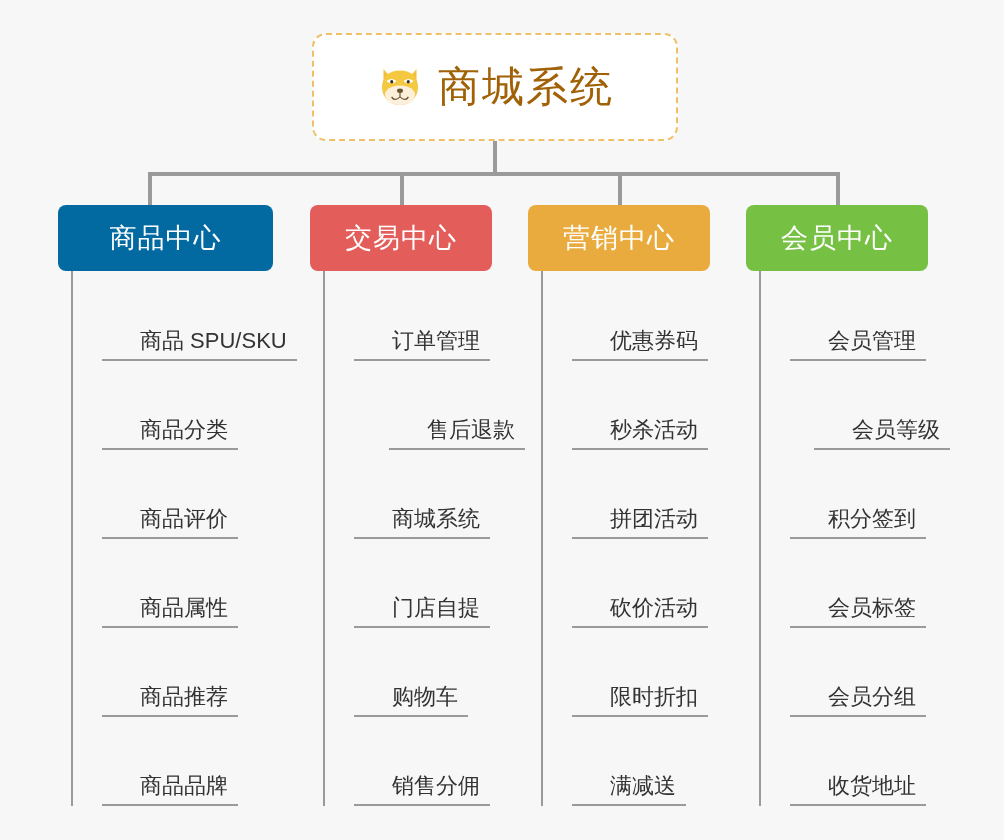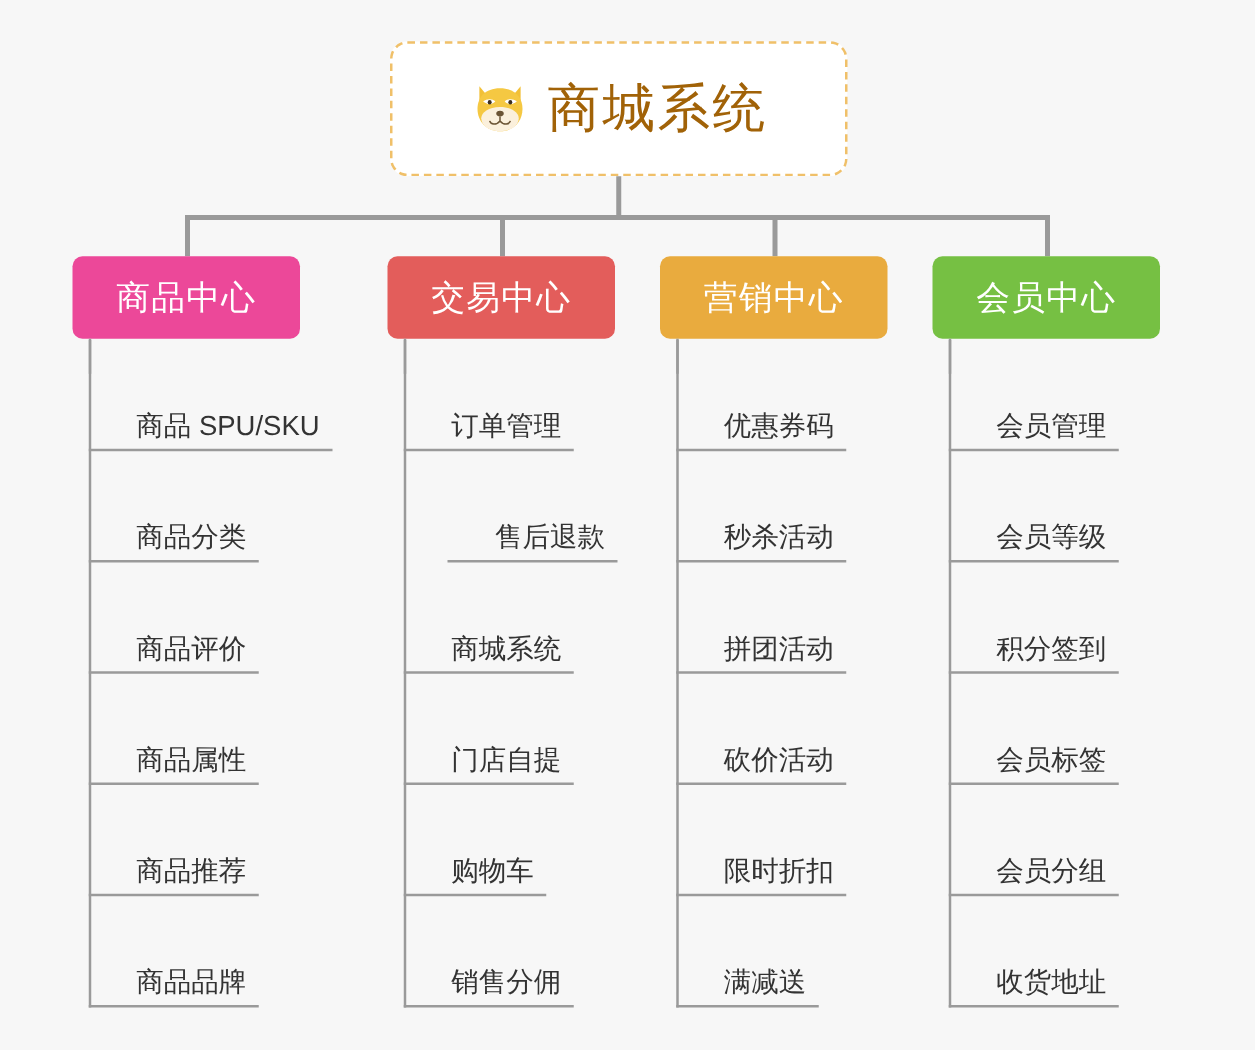--- a/index.html
+++ b/index.html
@@ -72,20 +72,21 @@
     font-size: 27px;
     color: #ffffff;
     letter-spacing: 1px;
     white-space: nowrap;
   }
 
   
   .branch {
     position: absolute;
     top: 272px;
+    padding-left: 31px;
   }
   .branch-spine {
     position: absolute;
     left: 0;
     top: 0;
     width: 2px;
     background: #9a9a9a;
   }
   .leaf {
     position: relative;
@@ -128,21 +129,21 @@
   </div>
 
   <div class="conn conn-v" style="left: 493px; top: 141px; height: 33px; background: rgb(154, 154, 154);"></div>
   <div class="conn conn-h" style="left: 148px; top: 172px; width: 692px; background: rgb(154, 154, 154);"></div>
 
   <div class="conn conn-v" style="left: 148px; top: 172px; height: 33px; background: rgb(154, 154, 154);"></div>
   <div class="conn conn-v" style="left: 400px; top: 172px; height: 33px; background: rgb(154, 154, 154);"></div>
   <div class="conn conn-v" style="left: 618px; top: 172px; height: 33px; background: rgb(154, 154, 154);"></div>
   <div class="conn conn-v" style="left: 836px; top: 172px; height: 33px; background: rgb(154, 154, 154);"></div>
 
-  <div class="cat-box" id="cat1" style="left: 58px; top: 205px; width: 182px; background: #ec4899;">
+  <div class="cat-box" id="cat1" style="left: 58px; top: 205px; width: 215px; background: #0369a1;">
     <span class="cat-label">商品中心</span>
   </div>
   <div class="cat-box" id="cat2" style="left: 310px; top: 205px; width: 182px; background: rgb(227, 93, 91);">
     <span class="cat-label">交易中心</span>
   </div>
   <div class="cat-box" id="cat3" style="left: 528px; top: 205px; width: 182px; background: rgb(233, 171, 62);">
     <span class="cat-label">营销中心</span>
   </div>
   <div class="cat-box" id="cat4" style="left: 746px; top: 205px; width: 182px; background: rgb(118, 192, 67);">
     <span class="cat-label">会员中心</span>
@@ -215,21 +216,21 @@
       <div class="leaf">
         <span class="leaf-text" style="border-bottom-color: rgb(154, 154, 154);">满减送</span>
       </div>
     </div>
   <div class="branch" id="branch4" style="left:759px;">
       <div class="branch-spine" style="background: rgb(154, 154, 154); height: 534px;"></div>
       <div class="leaf">
         <span class="leaf-text" style="border-bottom-color: rgb(154, 154, 154);">会员管理</span>
       </div>
       <div class="leaf">
-        <span class="leaf-text" style="border-bottom-color: rgb(154, 154, 154);">会员等级</span>
+        <span class="leaf-text" style="border-bottom-color: rgb(154, 154, 154); margin-left: 24px;">会员等级</span>
       </div>
       <div class="leaf">
         <span class="leaf-text" style="border-bottom-color: rgb(154, 154, 154);">积分签到</span>
       </div>
       <div class="leaf">
         <span class="leaf-text" style="border-bottom-color: rgb(154, 154, 154);">会员标签</span>
       </div>
       <div class="leaf">
         <span class="leaf-text" style="border-bottom-color: rgb(154, 154, 154);">会员分组</span>
       </div>

